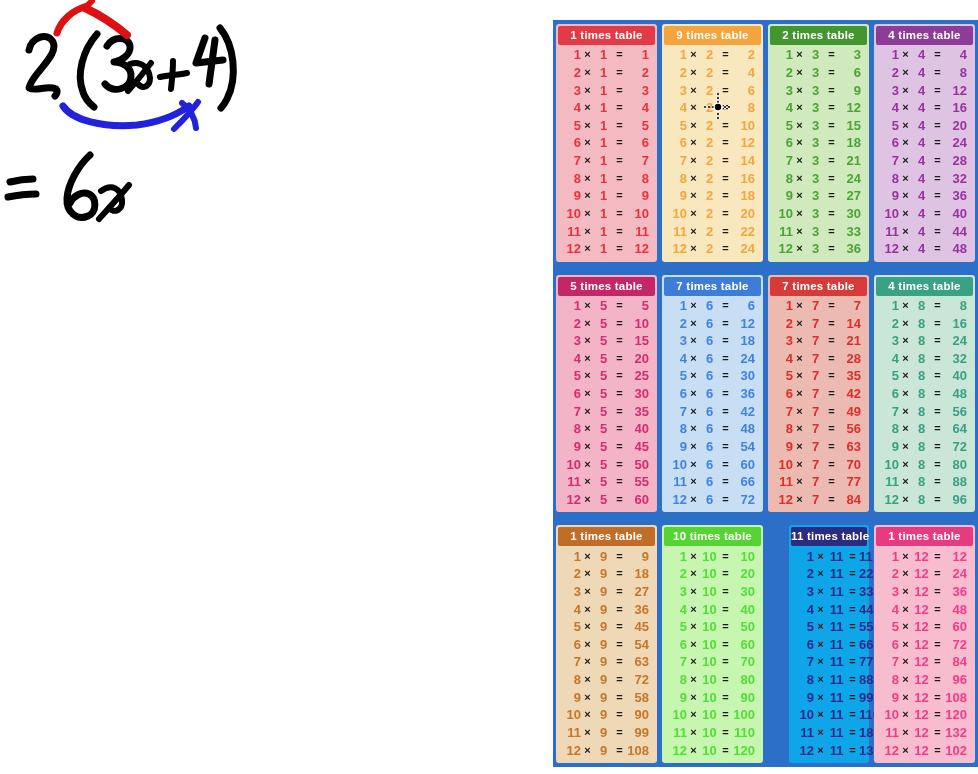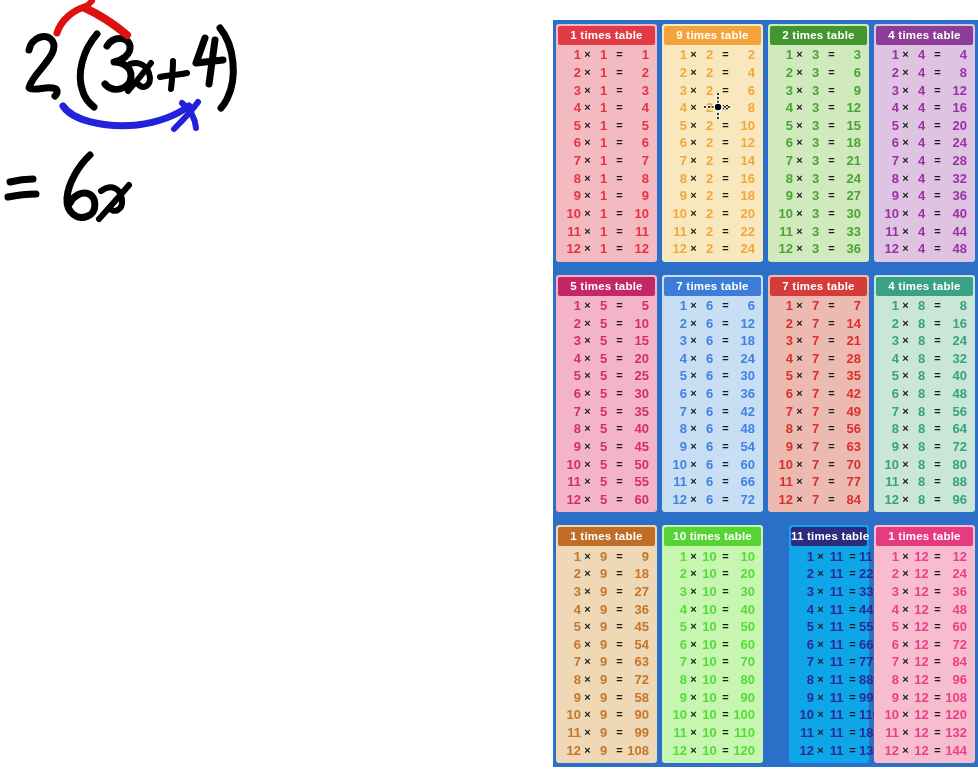--- a/index.html
+++ b/index.html
@@ -1282,21 +1282,21 @@
     <span class="b num" style="color: rgb(239, 61, 139);">12</span>
     <span class="op op-e" style="color: rgb(26, 26, 26);">=</span>
     <span class="r num" style="color: rgb(239, 61, 139);">132</span>
   </div>
 
   <div class="trow">
     <span class="a num" style="color: rgb(239, 61, 139);">12</span>
     <span class="op op-x" style="color: rgb(26, 26, 26);">×</span>
     <span class="b num" style="color: rgb(239, 61, 139);">12</span>
     <span class="op op-e" style="color: rgb(26, 26, 26);">=</span>
-    <span class="r num" style="color: rgb(239, 61, 139);">144</span>
+    <span class="r num" style="color: rgb(239, 61, 139);">102</span>
   </div>
 </div>
   </div>
 </div>
 
 <svg id="cursor" width="28" height="28" viewBox="0 0 28 28" style="left: 704px; top: 93px;">
   <g stroke="#ffffff" stroke-width="4" stroke-dasharray="2,2" fill="none">
     <path d="M14,0 V28"></path>
       <path d="M0,14 H28"></path>
   </g>

